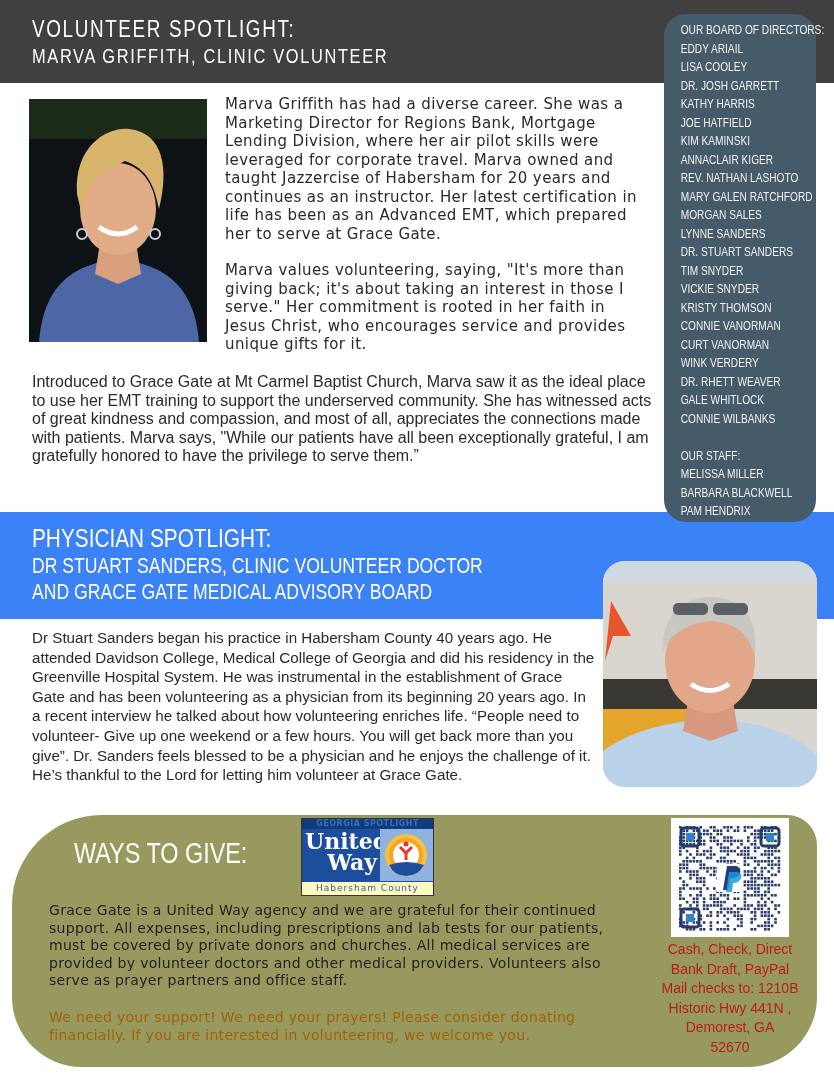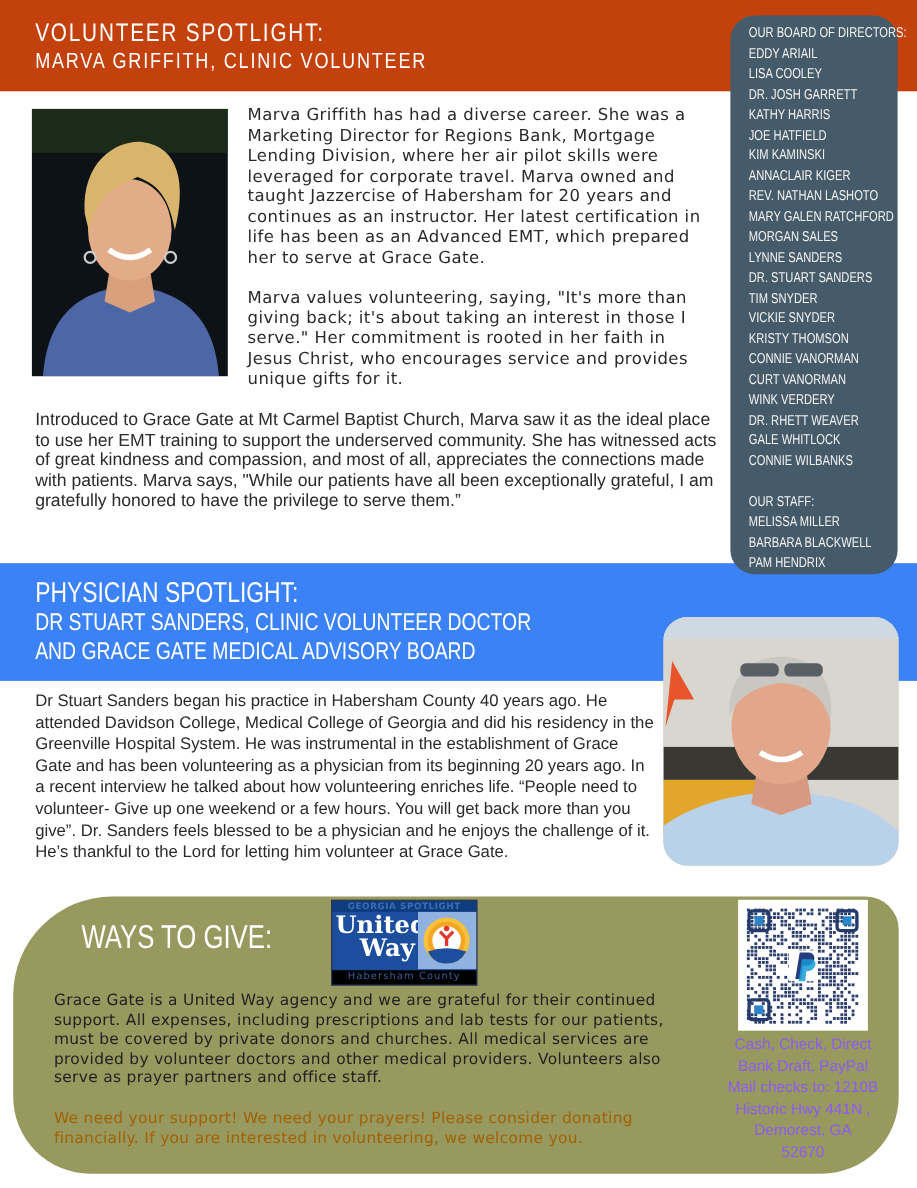--- a/index.html
+++ b/index.html
@@ -6,21 +6,21 @@
   body {
     width: 834px; height: 1080px; position: relative; overflow: hidden;
     background: #ffffff;
     font-family: "DejaVu Sans", sans-serif;
     color: #222;
   }
 
   
   .vol-header {
     position: absolute; left: 0; top: 0; width: 834px; height: 83px;
-    background: #c2410c;
+    background: #404040;
   }
   .vol-header .h1 {
     position: absolute; left: 32px; top: 16px;
     color: #ffffff; font-family: "Liberation Sans", sans-serif;
     font-size: 23px; letter-spacing: 2px; transform: scaleX(0.82); transform-origin: left;
     white-space: nowrap;
   }
   .vol-header .h2 {
     position: absolute; left: 32px; top: 45px;
     color: #ffffff; font-family: "Liberation Sans", sans-serif;
@@ -87,41 +87,41 @@
     position: absolute; left: 74px; top: 836px; color: #fff;
     font-family: "Liberation Sans", sans-serif; font-size: 30px;
     transform: scaleX(0.78); transform-origin: left; white-space: nowrap;
   }
   .uw-logo {
     position: absolute; left: 301px; top: 818px; width: 131px; height: 76px;
     background: #1d4e9e; border: 1px solid #333;
   }
   .uw-top { position: absolute; left: 0; top: 0; width: 131px; height: 10px; background: #0f3c7d;
     color: #3a6fb8; font-size: 8px; line-height: 10px; text-align: center; font-weight: bold; letter-spacing: 0.5px; }
-  .uw-bot { position: absolute; left: 0; bottom: 0; width: 131px; height: 13px; background: #000000;
+  .uw-bot { position: absolute; left: 0; bottom: 0; width: 131px; height: 13px; background: #fef9c3;
     color: #3c5c9a; font-size: 9px; line-height: 13px; text-align: center; letter-spacing: 1px; }
   .uw-name { position: absolute; left: 3px; top: 12px; width: 72px; color: #fff;
     font-family: "DejaVu Serif", serif; font-weight: bold; font-size: 22px; line-height: 21px; text-align: right; }
   .uw-emblem { position: absolute; left: 78px; top: 10px; width: 53px; height: 52px; background: #8fb2e0; }
 
   .give-p1 {
     left: 49px; top: 902px; width: 590px; color: #222;
     font-size: 14px; line-height: 17.5px; letter-spacing: 0.3px;
   }
   .give-p2 {
     left: 49px; top: 1009px; width: 590px; color: #a16207;
     font-size: 14px; line-height: 17.5px; letter-spacing: 0.3px;
   }
 
   .qr {
     position: absolute; left: 671px; top: 818px; width: 118px; height: 119px; background: #fff;
   }
   .pay-text {
     position: absolute; left: 645px; top: 940px; width: 170px; text-align: center;
-    color: #8b5cf6; font-size: 14px; line-height: 19.6px;
+    color: #b91c1c; font-size: 14px; line-height: 19.6px;
     font-family: "Liberation Sans", sans-serif;
   }
   .pay-text span { display: block; white-space: nowrap; }
 </style>
 </head>
 <body>
 
 <div class="vol-header">
   <div class="h1">VOLUNTEER SPOTLIGHT:</div>
   <div class="h2">MARVA GRIFFITH, CLINIC VOLUNTEER</div>

